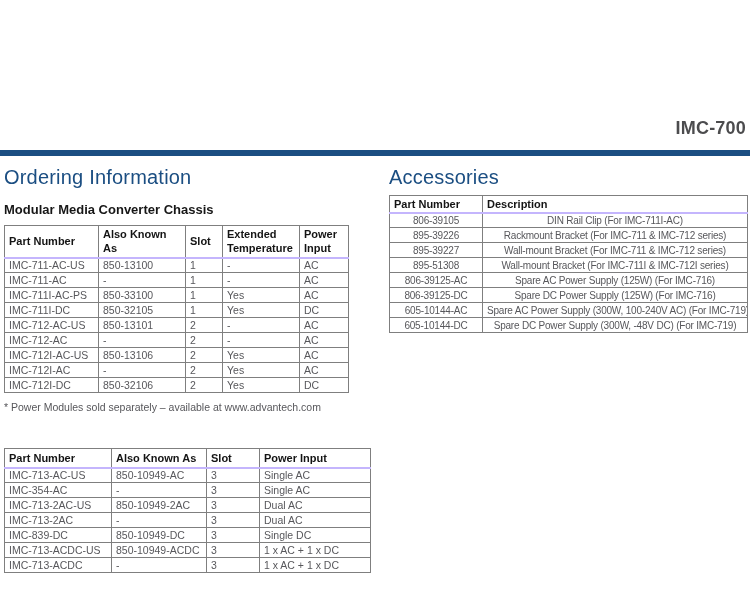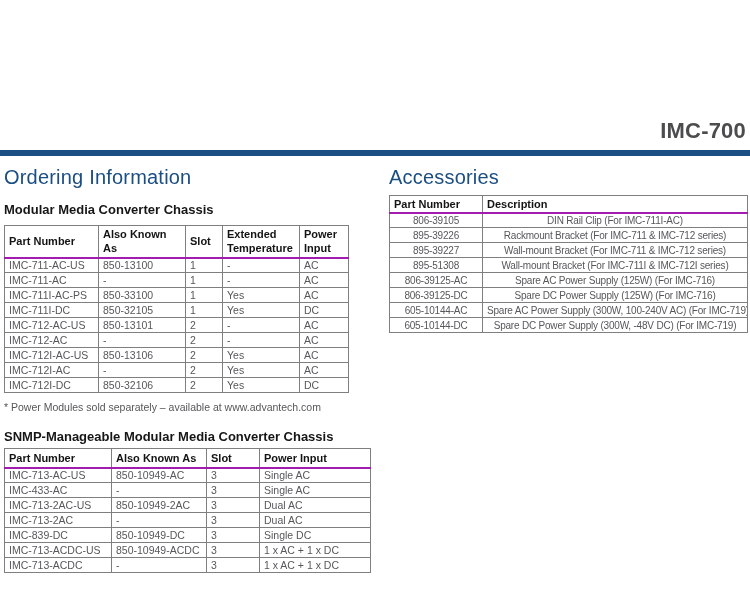--- a/index.html
+++ b/index.html
@@ -9,21 +9,21 @@
     width: 750px;
     height: 591px;
     background: #ffffff;
     overflow: hidden;
     font-family: "Liberation Sans", sans-serif;
   }
   .product-title {
     position: absolute;
     top: 118px;
     right: 4px;
-    font-size: 22px;
+    font-size: 18px;
     font-weight: bold;
     color: #4c4c4e;
     letter-spacing: 0.2px;
   }
   .header-rule {
     position: absolute;
     top: 150px;
     left: 0;
     width: 750px;
     height: 6px;
@@ -58,21 +58,21 @@
     padding: 0 4px;
     text-align: left;
     overflow: hidden;
     white-space: nowrap;
   }
   table.data-table thead th {
     color: #141414;
     font-weight: bold;
     font-size: 11px;
     height: 19px;
-    border-bottom: 2px solid #a21caf;
+    border-bottom: 2px solid #c4b5fd;
     vertical-align: middle;
   }
   table.data-table tbody td {
     color: #57575b;
     font-size: 10.5px;
     height: 15px;
     line-height: 13px;
     font-weight: normal;
   }
   #tbl-chassis { left: 4px; top: 225px; width: 344px; }
@@ -181,21 +181,20 @@
           <td>850-32106</td>
           <td>2</td>
           <td>Yes</td>
           <td>DC</td>
         </tr>
       </tbody>
     </table>
 
   <div class="footnote">* Power Modules sold separately – available at www.advantech.com</div>
 
-  <div class="subheading" id="sub-snmp">SNMP-Manageable Modular Media Converter Chassis</div>
 
   <table class="data-table" id="tbl-snmp" data-table="left.section2.table">
     <colgroup>
       <col style="width:107px">
         <col style="width:95px">
         <col style="width:53px">
       <col style="width:111px">
     </colgroup>
   <thead>
         <tr>
@@ -206,21 +205,21 @@
         </tr>
       </thead>
       <tbody>
         <tr>
           <td>IMC-713-AC-US</td>
           <td>850-10949-AC</td>
           <td>3</td>
           <td>Single AC</td>
         </tr>
         <tr>
-          <td>IMC-433-AC</td>
+          <td>IMC-354-AC</td>
           <td>-</td>
           <td>3</td>
           <td>Single AC</td>
         </tr>
         <tr>
           <td>IMC-713-2AC-US</td>
           <td>850-10949-2AC</td>
           <td>3</td>
           <td>Dual AC</td>
         </tr>

